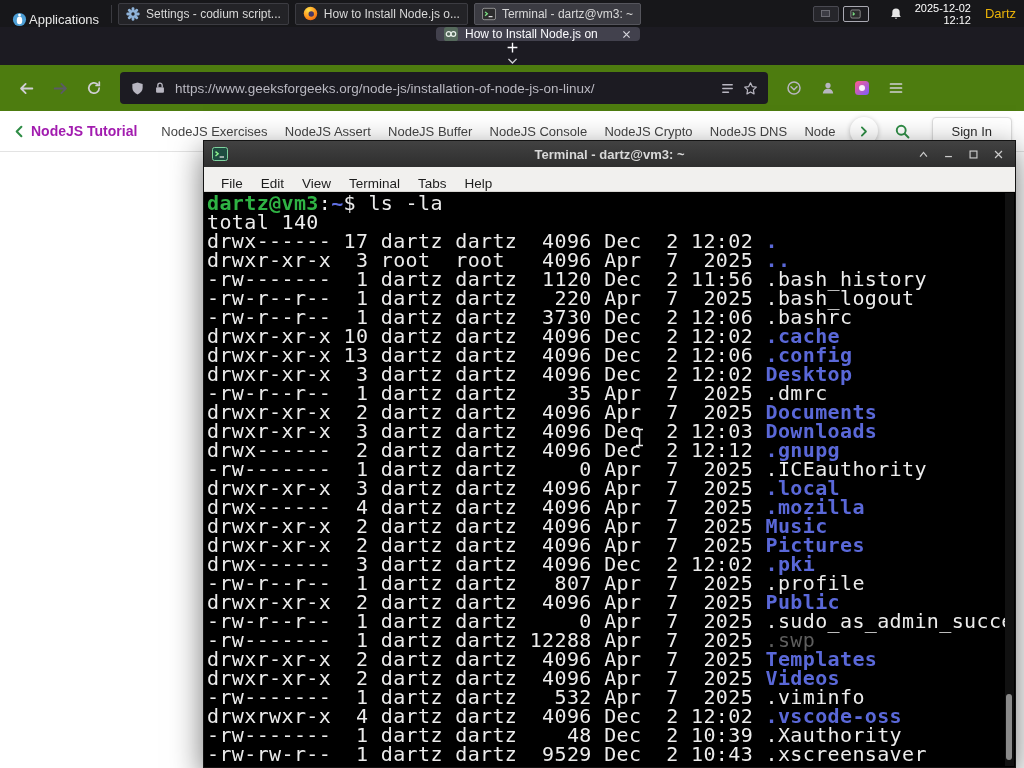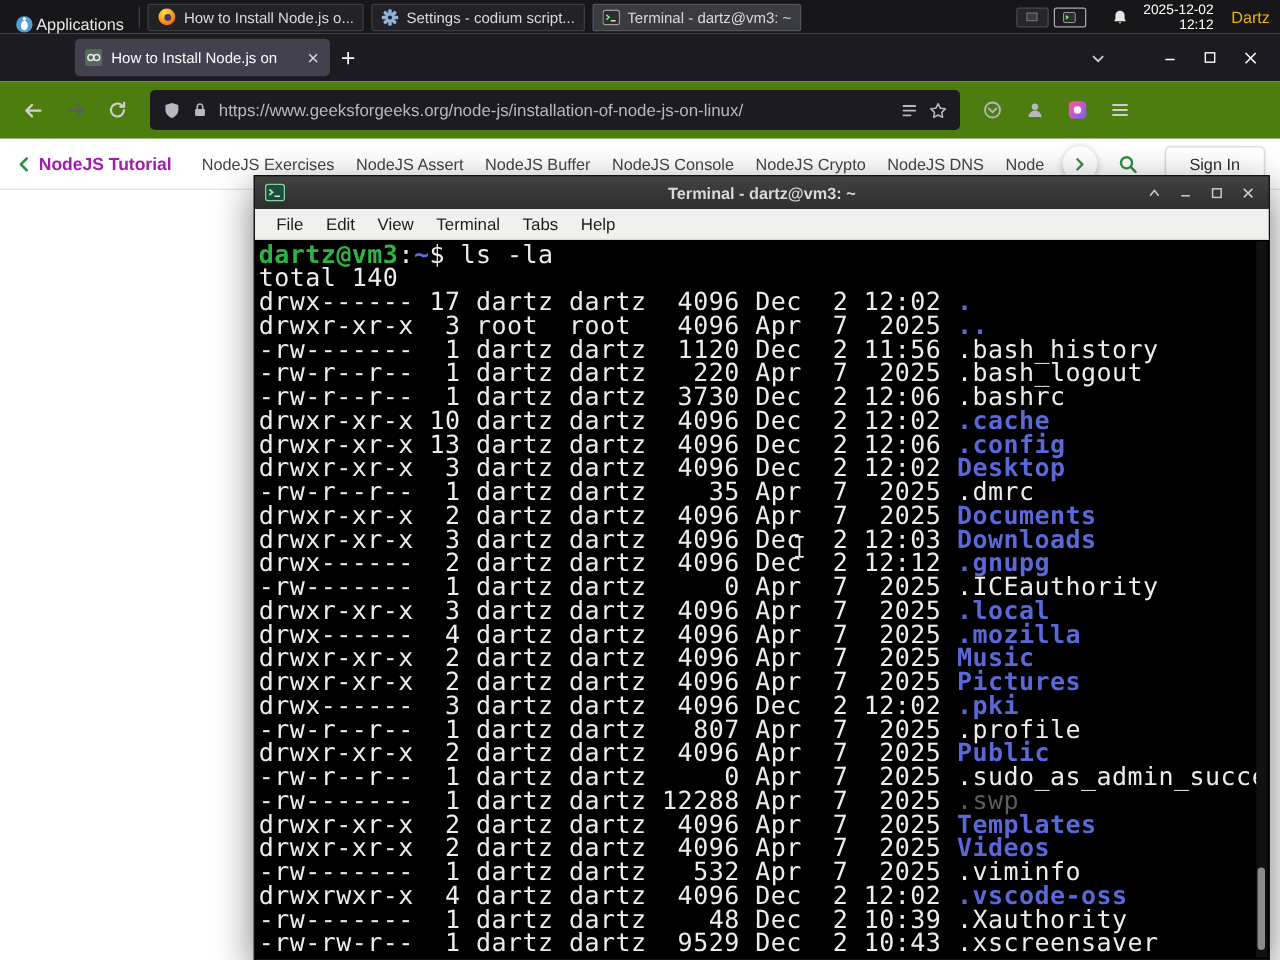--- a/index.html
+++ b/index.html
@@ -22,21 +22,21 @@
   .ws { width:26px; height:16px; background:#26262b; border:1px solid #4a4a52; border-radius:2px;
         display:flex; align-items:center; justify-content:center; }
   .ws.active { border-color:#a9a9b2; background:#1c1c20; }
   .ws-mini { width:9px; height:7px; background:#3c3c44; border:1px solid #6a6a72; }
   .bell-btn { padding:0 6px; display:flex; align-items:center; }
   .clock { font-size:11px; line-height:12px; text-align:right; color:#ffffff; }
   .puser { font-size:13px; margin-left:8px; color:#eab308; }
 
   
   .browser { position:absolute; top:27px; left:0; right:0; bottom:0; background:#ffffff; }
-  .tabbar { height:38px; background:#1c1b22; display:flex; align-items:center; padding:0 8px; }
+  .tabbar { height:38px; background:#1c1b22; display:flex; align-items:center; padding:0 8px;flex-direction:column; }
   .tab { margin-left:52px; width:204px; height:30px; background:#42414d; border-radius:4px;
          display:flex; align-items:center; gap:7px; padding:0 8px; color:#fbfbfe; font-size:12px; }
   .tab-title { flex:1; overflow:hidden; white-space:nowrap; }
   .iconbtn { width:28px; height:28px; display:flex; align-items:center; justify-content:center; border-radius:4px; }
   .winbtn { width:32px; height:100%; display:flex; align-items:center; justify-content:center; }
   .navbar { height:46px; background:#4d7c0f; display:flex; align-items:center; padding:4px 10px; gap:2px; }
   .navbtn { width:32px; height:32px; display:flex; align-items:center; justify-content:center; border-radius:4px; }
   .urlbar { margin:0 8px; height:32px; flex:1; max-width:648px; background:#1c1b22; border-radius:4px;
             display:flex; align-items:center; gap:8px; padding:0 10px; }
   .url-text { flex:1; font-size:13.5px; color:#b9b8c1; white-space:nowrap; overflow:hidden; }
@@ -56,21 +56,21 @@
   
   .terminal { position:absolute; left:203px; top:140px; width:813px; height:628px;
               border:1px solid #141414; box-shadow:0 10px 30px rgba(0,0,0,.55);
               display:flex; flex-direction:column; background:#000; }
   .term-title { height:26px; background:linear-gradient(#424242,#2e2e2e); display:flex; align-items:center;
                 padding:0 8px; position:relative; }
   .term-title-text { position:absolute; left:0; right:0; text-align:center; color:#d9d9d9;
                      font-size:13px; font-weight:bold; pointer-events:none; }
   .tbtns { margin-left:auto; display:flex; gap:8px; z-index:1; }
   .tbtn { width:17px; height:17px; display:flex; align-items:center; justify-content:center; }
-  .term-menu { height:25px; background:#f1f0ee; border-bottom:1px solid #d8d6d2; display:flex; align-items:center;
+  .term-menu { height:25px; background:#f1f0ee; border-bottom:1px solid #d8d6d2; display:flex; align-items:flex-end;
                padding:0 8px; }
   .term-menu-item { font-size:13.5px; color:#1d1d1d; padding:0 9px; }
   .term-body { flex:1; background:#000; padding:2px 0 0 3px; overflow:hidden; white-space:pre;
                font-family:"DejaVu Sans Mono", monospace; font-size:20px; line-height:19px;
                letter-spacing:0.37px; color:#ececec; font-variant-ligatures:none; }
   .t-user { color:#2fb344; font-weight:bold; }
   .t-path { color:#5f6ee0; font-weight:bold; }
   .t-dir  { color:#5a68d8; font-weight:bold; }
   .t-dim  { color:#5e5e5e; }
   .term-scroll-track { position:absolute; right:1px; top:52px; bottom:1px; width:9px; background:#111; }
@@ -86,48 +86,48 @@
     <svg width="15" height="15" viewBox="0 0 16 16">
       <circle cx="8" cy="8" r="7" fill="#4d9fd6"></circle>
         <ellipse cx="8" cy="9" rx="2.9" ry="4.1" fill="#fff"></ellipse>
         <circle cx="8" cy="3.3" r="1.5" fill="#fff"></circle>
     </svg>
     <span>Applications</span>
   </div>
   <div class="psep"></div>
 
   <div class="task-btn">
+    <svg width="14" height="14" viewBox="-8 -8 16 16">
+      <g fill="#8fb3d9">
+        <rect x="-1.6" y="-7.6" width="3.2" height="15.2" rx="1.2"></rect>
+        <rect x="-1.6" y="-7.6" width="3.2" height="15.2" rx="1.2" transform="rotate(45)"></rect>
+        <rect x="-1.6" y="-7.6" width="3.2" height="15.2" rx="1.2" transform="rotate(90)"></rect>
+        <rect x="-1.6" y="-7.6" width="3.2" height="15.2" rx="1.2" transform="rotate(135)"></rect>
+      </g>
+      <circle r="4.2" fill="#8fb3d9"></circle>
+        <circle r="1.9" fill="#232327"></circle>
+    </svg>
+    <span class="task-label">Settings - codium script...</span>
+  </div>
+
+  <div class="task-btn">
     <svg width="15" height="15" viewBox="0 0 16 16">
       <defs>
           <radialGradient id="fxg" cx="0.35" cy="0.25" r="0.95">
         <stop offset="0" stop-color="#ffe14d"></stop>
             <stop offset="0.5" stop-color="#ff9a1f"></stop>
             <stop offset="1" stop-color="#e8540e"></stop>
       </radialGradient>
         </defs>
       <circle cx="8" cy="8" r="7.2" fill="url(#fxg)"></circle>
         <circle cx="8.8" cy="8.5" r="2.9" fill="#342a6e" opacity="0.9"></circle>
     </svg>
     <span class="task-label">How to Install Node.js o...</span>
   </div>
 
-  <div class="task-btn">
-    <svg width="14" height="14" viewBox="-8 -8 16 16">
-      <g fill="#8fb3d9">
-        <rect x="-1.6" y="-7.6" width="3.2" height="15.2" rx="1.2"></rect>
-        <rect x="-1.6" y="-7.6" width="3.2" height="15.2" rx="1.2" transform="rotate(45)"></rect>
-        <rect x="-1.6" y="-7.6" width="3.2" height="15.2" rx="1.2" transform="rotate(90)"></rect>
-        <rect x="-1.6" y="-7.6" width="3.2" height="15.2" rx="1.2" transform="rotate(135)"></rect>
-      </g>
-      <circle r="4.2" fill="#8fb3d9"></circle>
-        <circle r="1.9" fill="#232327"></circle>
-    </svg>
-    <span class="task-label">Settings - codium script...</span>
-  </div>
-
   <div class="task-btn active">
     <svg width="14" height="14" viewBox="0 0 16 16">
       <rect x="0.5" y="1.5" width="15" height="13" rx="2" fill="#2d2d2d" stroke="#9e9e9e"></rect>
       <path d="M3.5 5.6l2.6 2.2-2.6 2.2" fill="none" stroke="#7ee787" stroke-width="1.4"></path>
       <line x1="7.6" y1="11" x2="12" y2="11" stroke="#e0e0e0" stroke-width="1.3"></line>
     </svg>
     <span class="task-label">Terminal - dartz@vm3: ~</span>
   </div>
 
   <div class="flex1"></div>

